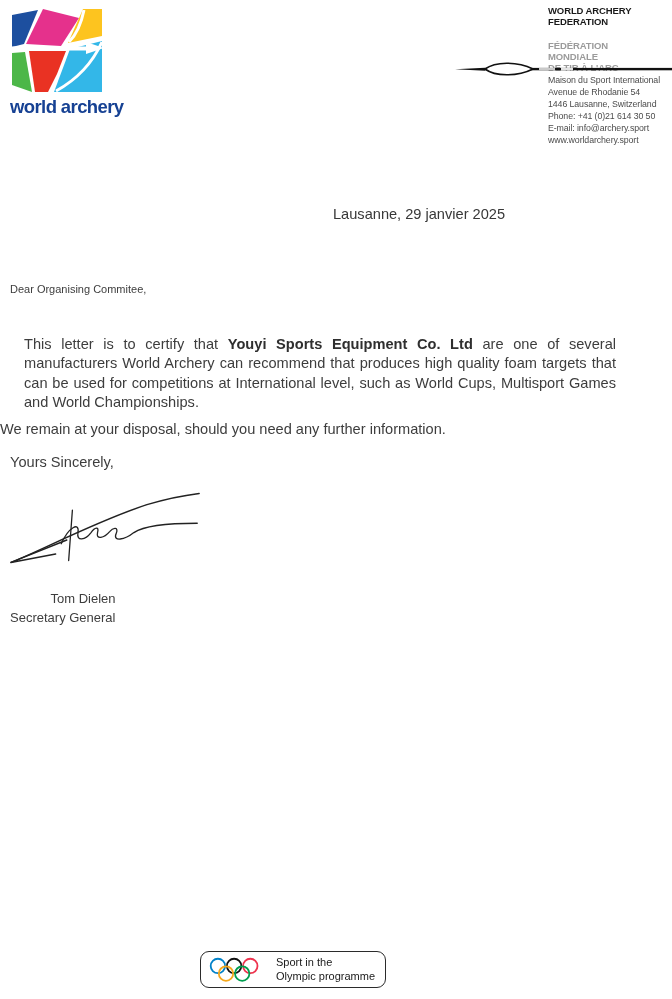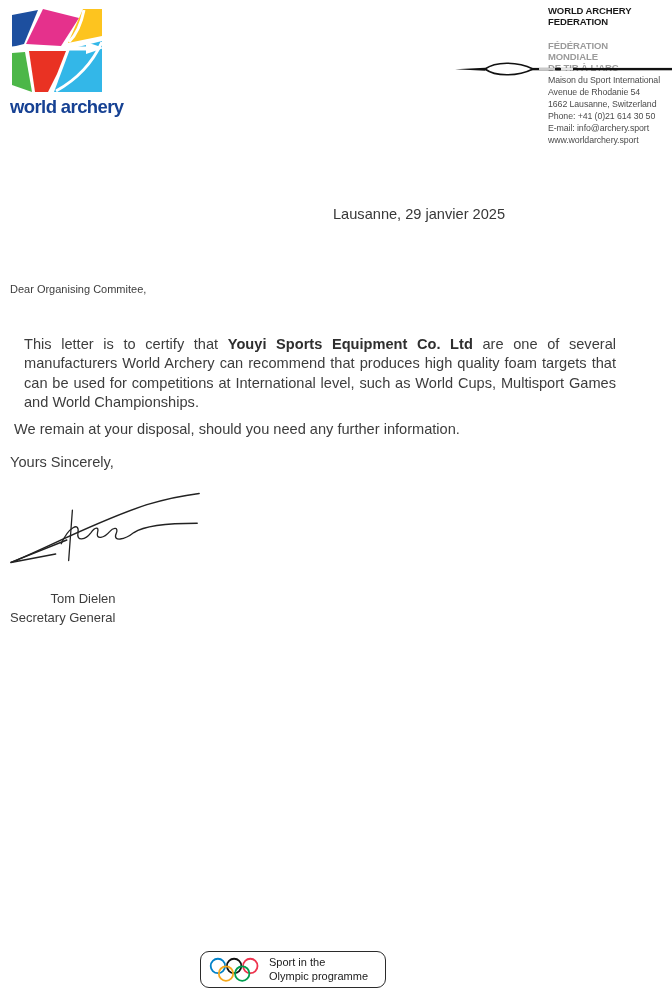--- a/index.html
+++ b/index.html
@@ -14,28 +14,28 @@
   .org-block{position:absolute;left:548px;top:5px;line-height:11px;font-size:9.5px;font-weight:bold;letter-spacing:-0.1px;}
   .org-en{color:#1a1a1a;}
   .org-fr{color:#9b9b9b;margin-top:13px;}
   .header-arrow{position:absolute;left:455px;top:60px;width:217px;height:18px;}
   .address-block{position:absolute;left:548px;top:75px;font-size:8.8px;line-height:11.9px;color:#4c4c4c;letter-spacing:-0.1px;}
   
   .date-line{position:absolute;left:333px;top:206px;font-size:14.6px;color:#383838;}
   .salutation{position:absolute;left:10px;top:283px;font-size:11px;}
   .body-paragraph{position:absolute;left:10px;top:321px;width:592px;font-size:14.6px;line-height:19.3px;text-align:justify;margin:14px;}
   .body-paragraph strong{color:#2f2f2f;}
-  .closing-line{position:absolute;left:14px;top:421px;font-size:14.6px;}
+  .closing-line{position:absolute;left:0;top:421px;font-size:14.6px;}
   .sign-off{position:absolute;left:10px;top:454px;font-size:14.6px;}
   .signature{position:absolute;left:2px;top:486px;width:206px;height:82px;}
   .signatory{position:absolute;left:10px;top:589px;font-size:13px;line-height:19.3px;text-align:right;}
   
   .footer-badge{
     position:absolute;left:200px;top:951px;width:186px;height:37px;
-    border:1.2px solid #2b2b2b;border-radius:9px;display:flex;align-items:center;box-sizing:border-box;background:#fff;
+    border:1.2px solid #2b2b2b;border-radius:9px;display:flex;align-items:center;box-sizing:border-box;background:#fff;gap:7px;
   }
   .rings{width:54px;height:28px;margin-left:7px;flex:0 0 auto;}
   .footer-text{margin-left:7px;font-size:11px;line-height:13.5px;color:#1a1a1a;}
 </style>
 </head>
 <body>
 
 <div class="page">
 
   <div class="logo-block">
@@ -70,21 +70,21 @@
     <polygon points="0,9.2 30,7.7 30,10.7" fill="#111111"></polygon>
     <rect x="30" y="7.9" width="187" height="2.4" fill="#111111"></rect>
     <rect x="84" y="7.9" width="16" height="2.4" fill="#c9c9c9"></rect>
     <rect x="106" y="7.9" width="12" height="2.4" fill="#e3e3e3"></rect>
     <path d="M30,9 C40,1.5 62,1 78,9 C62,17 40,16.5 30,9 Z" fill="#ffffff" stroke="#111111" stroke-width="1.6"></path>
   </svg>
 
   <div class="address-block">
     <div>Maison du Sport International</div>
     <div>Avenue de Rhodanie 54</div>
-    <div>1662 Lausanne, Switzerland</div>
+    <div>1446 Lausanne, Switzerland</div>
     <div>Phone: +41 (0)21 614 30 50</div>
     <div>E-mail: info@archery.sport</div>
     <div>www.worldarchery.sport</div>
   </div>
 
   <div class="date-line">Lausanne, 29 janvier 2025</div>
 
   <div class="salutation">Dear Organising Commitee,</div>
 
   <p class="body-paragraph"><span>This letter is to certify that </span><strong>Youyi Sports Equipment Co. Ltd</strong><span>  are one of several manufacturers World Archery can recommend that produces high quality foam targets that can be used for competitions at International level, such as World Cups, Multisport Games and World Championships.</span></p>

